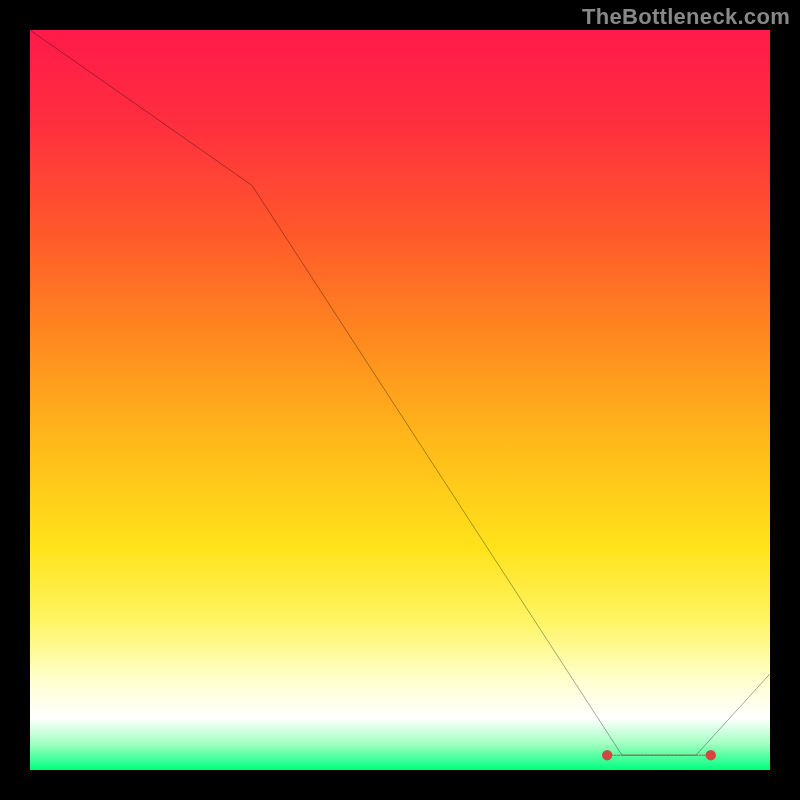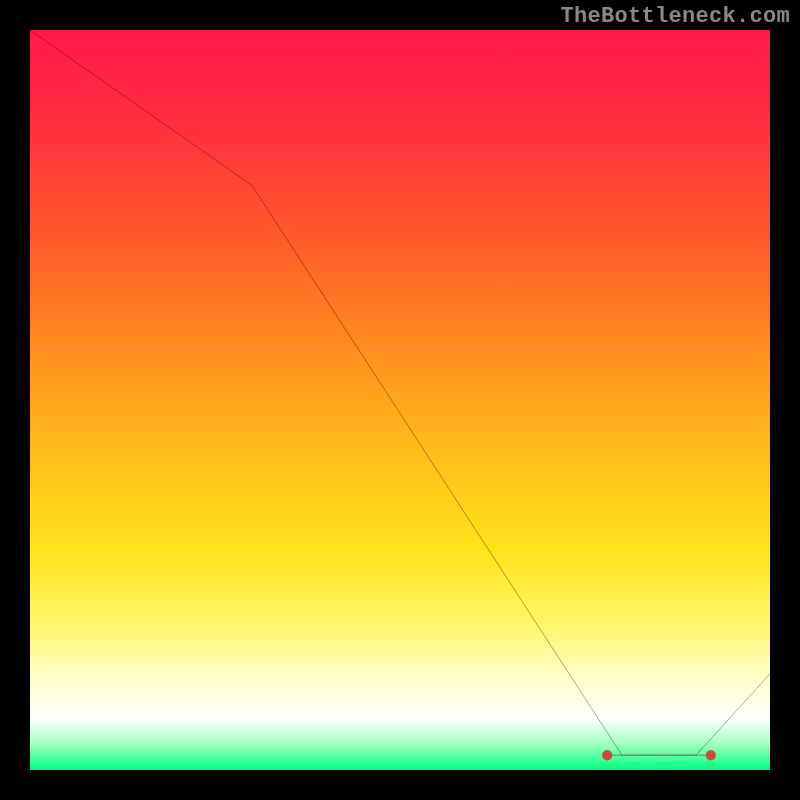--- a/index.html
+++ b/index.html
@@ -2,21 +2,21 @@
 <html><head>
 <meta charset="utf-8">
 <style>
   * { margin: 0; padding: 0; box-sizing: border-box; }
   html, body { width: 800px; height: 800px; background: #000; overflow: hidden; }
   .wrap { position: relative; width: 800px; height: 800px; }
   .attribution {
     position: absolute;
     top: 4px;
     right: 10px;
-    font-family: Liberation Mono, monospace;
+    font-family: Liberation Sans, sans-serif;
     font-size: 22px;
     font-weight: 600;
     color: #888;
     letter-spacing: 0.3px;
   }
   .plot {
     position: absolute;
     left: 30px;
     top: 30px;
     width: 740px;

